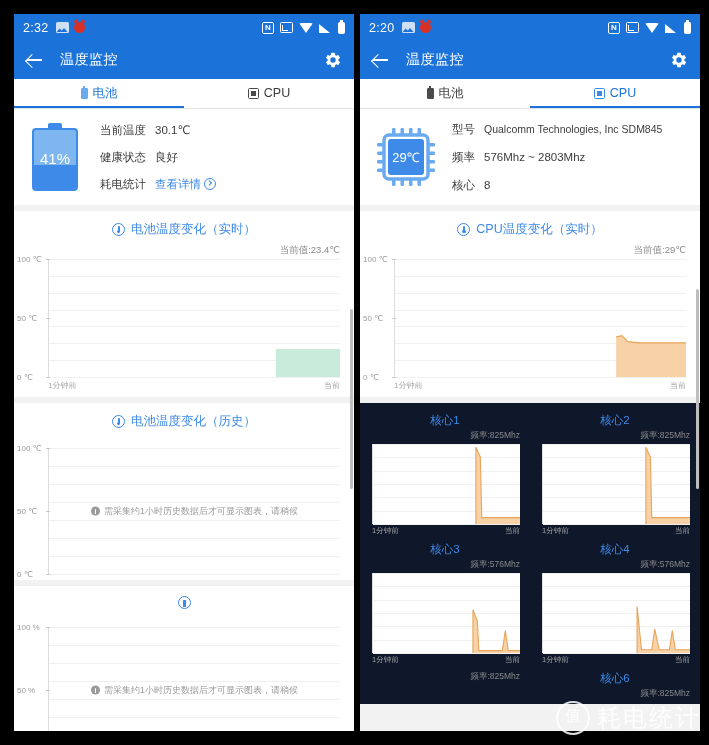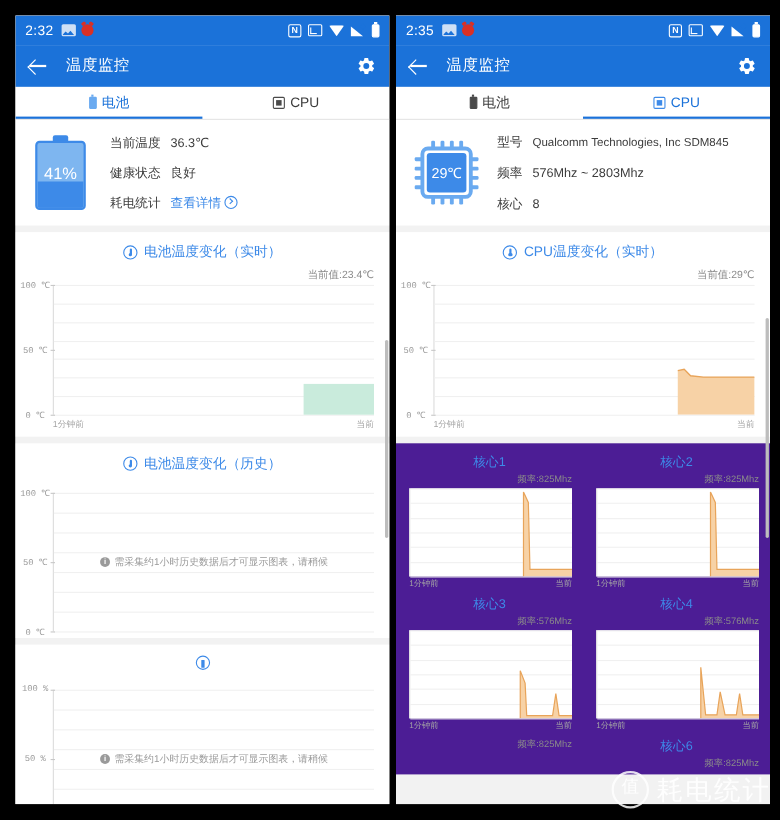--- a/index.html
+++ b/index.html
@@ -85,29 +85,29 @@
   .chart-title{display:flex;align-items:center;justify-content:center;gap:6px;color:#3d8ae8;font-size:12.5px;margin-bottom:6px;}
   .tico{width:13px;height:13px;border:1.2px solid #3d8ae8;border-radius:50%;position:relative;box-sizing:border-box;flex:0 0 auto;}
   .tico:after{content:"";position:absolute;left:4.6px;top:2.2px;width:2.4px;height:5.4px;background:#3d8ae8;border-radius:1.2px;}
   .tico:before{content:"";position:absolute;left:4.1px;bottom:1.6px;width:3.4px;height:3.4px;background:#3d8ae8;border-radius:50%;}
   .tico.bat:after{left:4.5px;top:3px;width:3.2px;height:6.6px;background:#3d8ae8;border-radius:.5px;}
   .tico.bat:before{display:none;}
   .cur-val{text-align:right;font-size:9.5px;color:#8a8a8a;padding-right:14px;margin-bottom:2px;}
   .plot-wrap{position:relative;padding-left:34px;padding-right:14px;}
   .plot{position:relative;height:118px;border-left:1px solid #dcdcdc;}
   .gridline{position:absolute;left:0;right:0;height:1px;background:#f0f0f0;}
-  .ylab{position:absolute;left:-32px;font-size:8px;color:#9a9a9a;transform:translateY(-50%);width:30px;text-align:center;font-family:Liberation Mono, monospace;}
+  .ylab{position:absolute;left:-32px;font-size:8px;color:#9a9a9a;transform:translateY(-50%);width:30px;text-align:left;}
   .xaxis{display:flex;justify-content:space-between;font-size:8px;color:#a5a5a5;padding:3px 14px 0 34px;}
   .tick-major{position:absolute;left:-3px;width:4px;height:1px;background:#c8c8c8;}
   .area-green{position:absolute;bottom:0;background:#c9ebdc;}
   .empty-msg{position:absolute;left:0;right:0;top:50%;transform:translateY(-50%);text-align:center;font-size:9px;color:#9a9a9a;display:flex;align-items:center;justify-content:center;gap:4px;}
   .info-dot{width:9px;height:9px;border-radius:50%;background:#9a9a9a;color:#fff;font-size:7px;line-height:9px;text-align:center;flex:0 0 auto;font-weight:bold;}
 
   
-  .cores{background:#4c1d95;padding:6px 0 0 0;}
+  .cores{background:#0f172a;padding:6px 0 0 0;}
   .core-row{display:flex;}
   .core{flex:1;padding:4px 0 2px 0;box-sizing:border-box;}
   .core-title{text-align:center;color:#3d8ae8;font-size:11.5px;margin-bottom:2px;}
   .core-freq{text-align:right;font-size:8.5px;color:#8a8a8a;padding-right:10px;margin-bottom:2px;}
   .core-plot{position:relative;height:80px;margin:0 10px 0 12px;border-left:1px solid #e0e0e0;background:#fff;}
   .core-x{display:flex;justify-content:space-between;font-size:7.5px;color:#a5a5a5;padding:2px 10px 0 12px;}
   .spark{position:absolute;left:0;top:0;width:100%;height:100%;}
 
   
   .watermark{position:absolute;right:8px;bottom:10px;display:flex;align-items:center;gap:7px;z-index:20;pointer-events:none;}
@@ -166,21 +166,21 @@
         <div class="bat-graphic">
           <div class="bat-cap"></div>
           <div class="bat-body">
             <div class="bat-fill" id="bat-fill" style="height: 41%;"></div>
             <div class="bat-pct">41%</div>
           </div>
         </div>
         <div class="info-rows">
           <div class="info-row">
             <span class="info-key">当前温度</span>
-            <span class="info-val">36.3℃</span>
+            <span class="info-val">30.1℃</span>
           </div>
           <div class="info-row">
             <span class="info-key">健康状态</span>
             <span class="info-val">良好</span>
           </div>
           <div class="info-row">
             <span class="info-key">耗电统计</span>
             <span class="info-val link">
               <span>查看详情</span>
               <span class="chev"></span>
@@ -277,21 +277,21 @@
       </div>
 
       <div class="scrollbar" style="top:200px;height:180px;"></div>
     </div>
 
   </div>
 
   <div class="phone right">
 
     <div class="statusbar">
-      <span class="sb-time">2:35</span>
+      <span class="sb-time">2:20</span>
       <span class="sb-left-icons">
         <span class="ic ic-pic"></span>
         <span class="ic ic-alarmred"></span>
       </span>
       <span class="sb-spacer"></span>
       <span class="sb-right-icons">
         <span class="ic ic-nfc">N</span>
         <span class="ic ic-cast"></span>
         <span class="ic ic-wifi"></span>
         <span class="ic ic-sig"></span>

